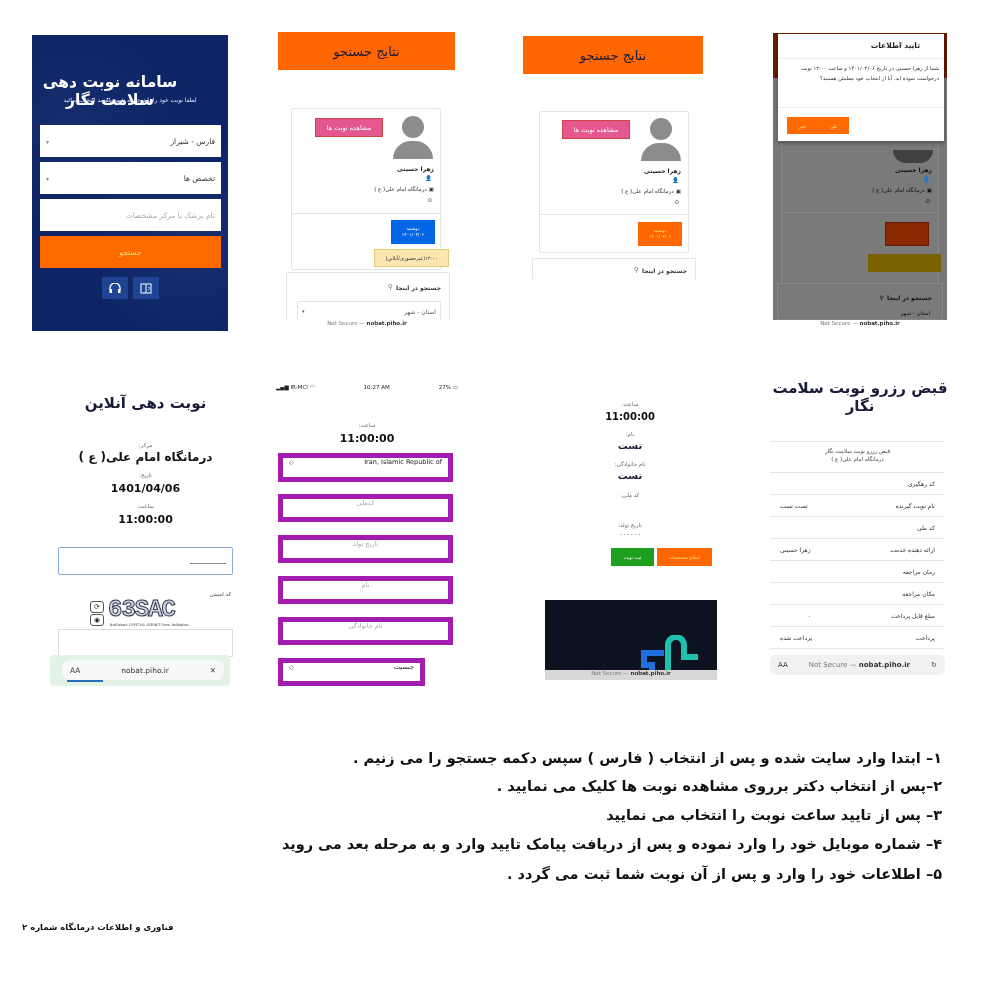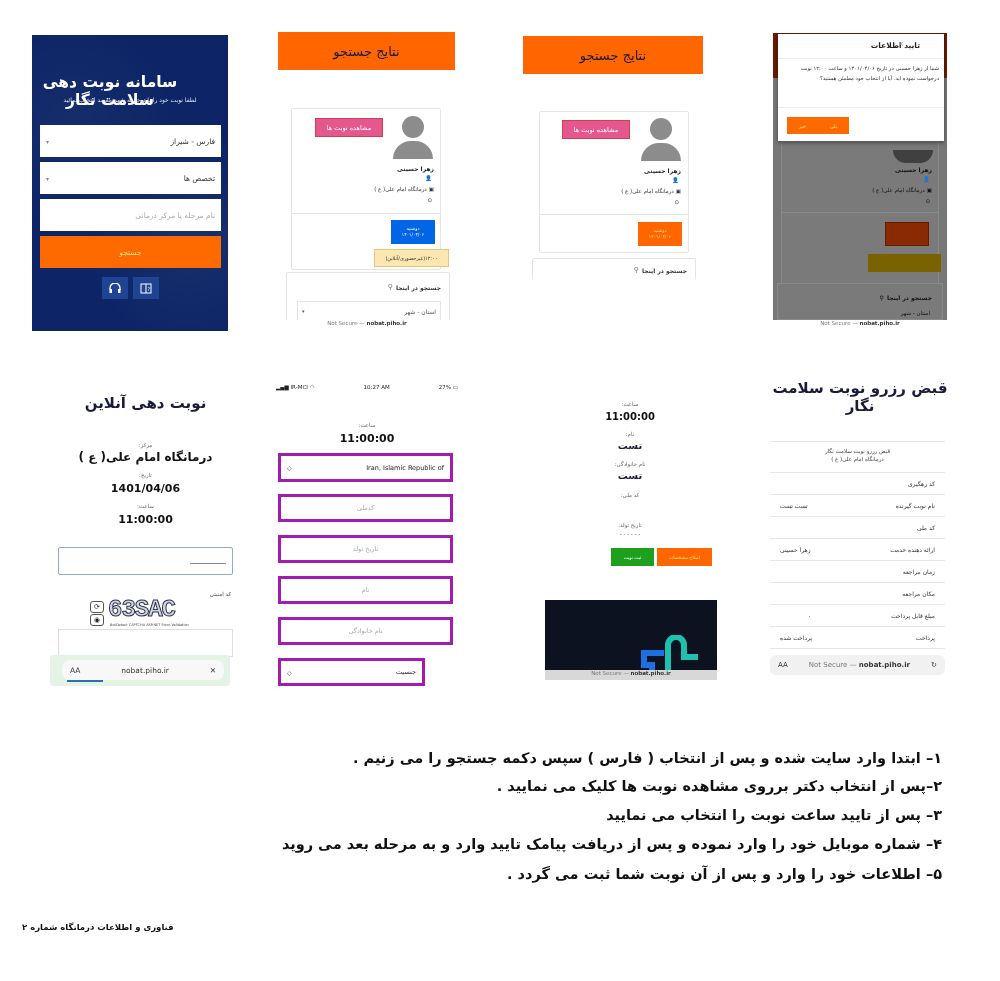--- a/index.html
+++ b/index.html
@@ -30,40 +30,40 @@
 .search-here{font-size:6px;font-weight:bold;color:#333}
 .province{border:1px solid #e4e4e4;font-size:6px;color:#555;display:flex;align-items:center;justify-content:space-between;padding:0 4px}
 .foot{font-size:5.5px;color:#777;text-align:center}
 .foot b{color:#333}
 
 #p4{left:773px;top:33px;width:174px;height:287px;background:#777;overflow:hidden}
 .modal{position:absolute;left:5px;top:1px;width:166px;height:107px;background:#fff;box-shadow:0 2px 4px rgba(0,0,0,.4)}
 
 .big-b{font-weight:bold;color:#111}
 .lbl{font-size:5.5px;color:#666;text-align:center}
-.inp{border:3px solid #a21caf;background:#fff;font-size:6.5px;color:#aaa;display:flex;align-items:center;justify-content:center}
+.inp{border:5px solid #a21caf;background:#fff;font-size:6.5px;color:#aaa;display:flex;align-items:flex-start;justify-content:center}
 .row{display:flex;justify-content:space-between;border-bottom:1px solid #e6e6e6;font-size:6px;color:#333;align-items:center;padding:0 10px}
 .instr{right:58px;font-weight:bold;font-size:14.5px;color:#111;direction:rtl;text-align:right;white-space:nowrap}
 </style>
 </head>
 <body>
 
 <div id="p1" class="abs">
   <div class="abs title rtl">سامانه نوبت دهی سلامت نگار</div>
   <div class="abs sub rtl">لطفا نوبت خود را با توجه به شهر مقصد انتخاب نمائید</div>
   <div class="abs field" style="top:90px">
     <span class="arrow">▾</span>
     <span class="rtl">فارس - شیراز</span>
   </div>
   <div class="abs field" style="top:127px">
     <span class="arrow">▾</span>
     <span class="rtl">تخصص ها</span>
   </div>
   <div class="abs field ph" style="top:164px">
-    <span class="rtl">نام مرحله یا مرکز درمانی</span>
+    <span class="rtl">نام پزشک یا مرکز مشخصات</span>
   </div>
   <div class="abs search-btn">جستجو</div>
   <div class="abs ibtn" style="left:70px">
     <svg width="12" height="11" viewBox="0 0 12 11">
         <path d="M1 7 V5 a5 5 0 0 1 10 0 V7" fill="none" stroke="#fff" stroke-width="1.3"></path>
         <rect x="0.5" y="6" width="2.5" height="4" fill="#fff"></rect>
         <rect x="9" y="6" width="2.5" height="4" fill="#fff"></rect>
       </svg>
   </div>
   <div class="abs ibtn" style="left:101px">

